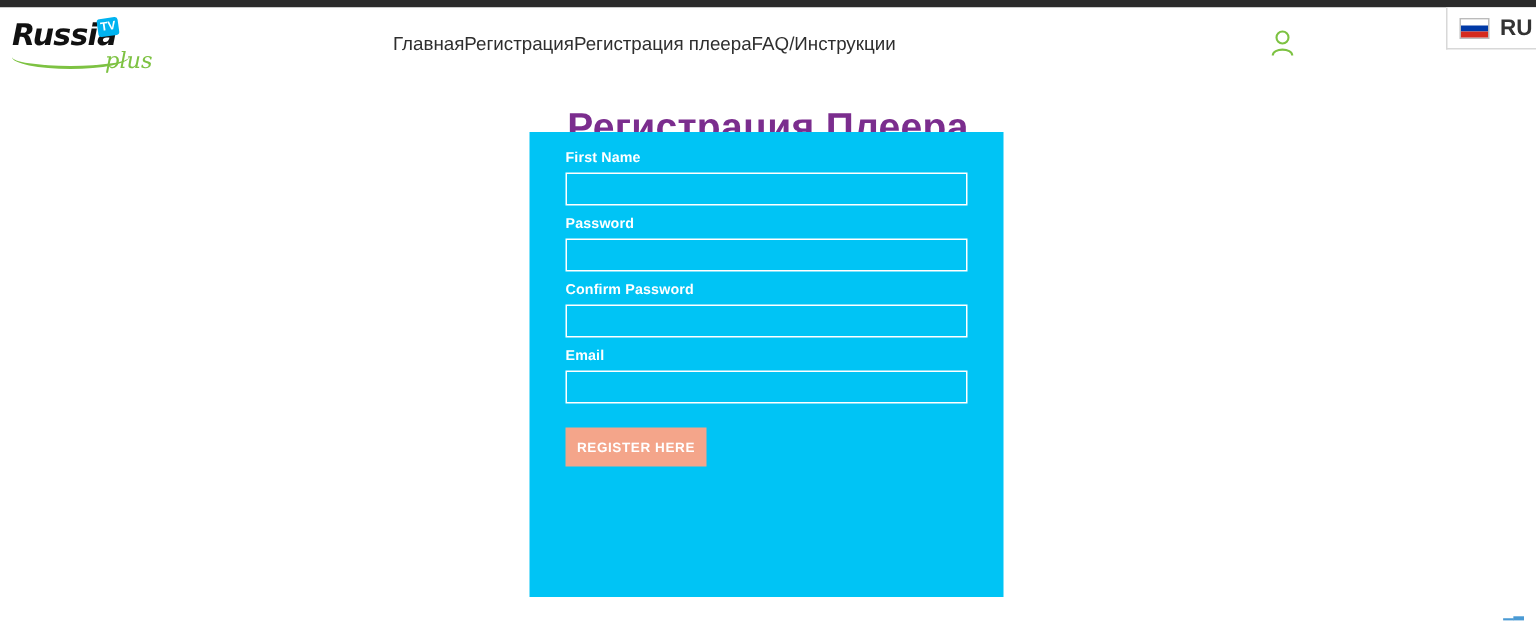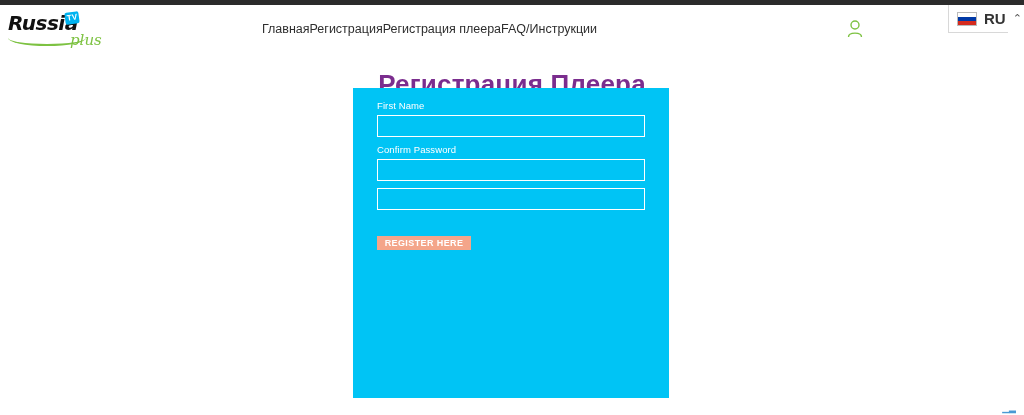--- a/index.html
+++ b/index.html
@@ -112,21 +112,21 @@
     left: 846px;
     top: 14px;
     width: 18px;
     height: 20px;
     cursor: pointer;
   }
 
   
   .lang-box {
     position: absolute;
-    right: 16px;
+    right: 0;
     top: 0;
     width: 60px;
     height: 28px;
     background: #ffffff;
     border: 1px solid #d8d8d8;
     border-top: none;
     border-right: none;
     display: flex;
     align-items: center;
     padding-left: 8px;
@@ -179,41 +179,41 @@
     top: 88px;
     width: 316px;
     height: 310px;
     background: #00c4f5;
     box-sizing: border-box;
     padding: 12px 24px 0 24px;
   }
   .field { margin-bottom: 7px; }
   .field-label {
     font-size: 9.5px;
-    font-weight: normal;
+    font-weight: bold;
     color: #ffffff;
     margin-bottom: 4px;
     letter-spacing: 0.1px;
   }
   .field-input {
     width: 268px;
     height: 22px;
     background: #00c4f5;
     border: 1px solid #ffffff;
     box-sizing: border-box;
     outline: none;
     color: #ffffff;
     font-size: 12px;
     padding: 0 5px;
     font-family: "Liberation Sans", sans-serif;
   }
   .submit-btn {
-    margin-top: 19px;
+    margin-top: 9px;
     width: 94px;
-    height: 14px;
+    height: 26px;
     background: #f4a58a;
     border: none;
     color: #ffffff;
     font-size: 9px;
     font-weight: bold;
     letter-spacing: 0.4px;
     cursor: pointer;
     font-family: "Liberation Sans", sans-serif;
   }
 
@@ -270,27 +270,32 @@
   <h1 class="page-title">Регистрация Плеера</h1>
 
   <form class="form-card">
 
     <div class="field">
       <div class="field-label">First Name</div>
       <input class="field-input" type="text" placeholder="" style="">
     </div>
 
 
+    <div class="field">
+      <div class="field-label">Password</div>
+      <input class="field-input" type="password" placeholder="" style="">
+    </div>
 
     <div class="field">
       <div class="field-label">Confirm Password</div>
       <input class="field-input" type="password" placeholder="" style="">
     </div>
 
     <div class="field">
+      <div class="field-label">Email</div>
       <input class="field-input" type="text" placeholder="" style="">
     </div>
 
     <button class="submit-btn">REGISTER HERE</button>
   </form>
 
   <div class="footer-hint">▁▂</div>
 
 </div>
 

